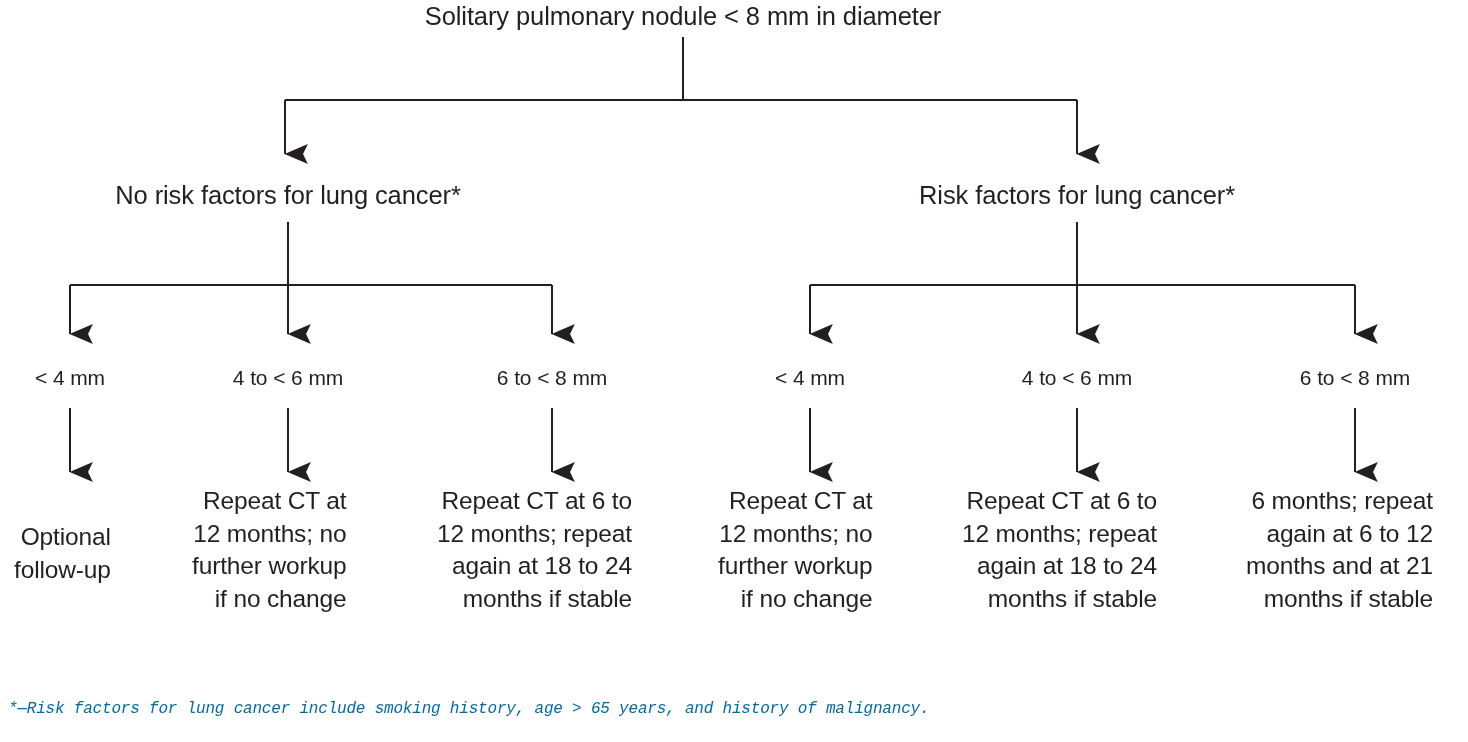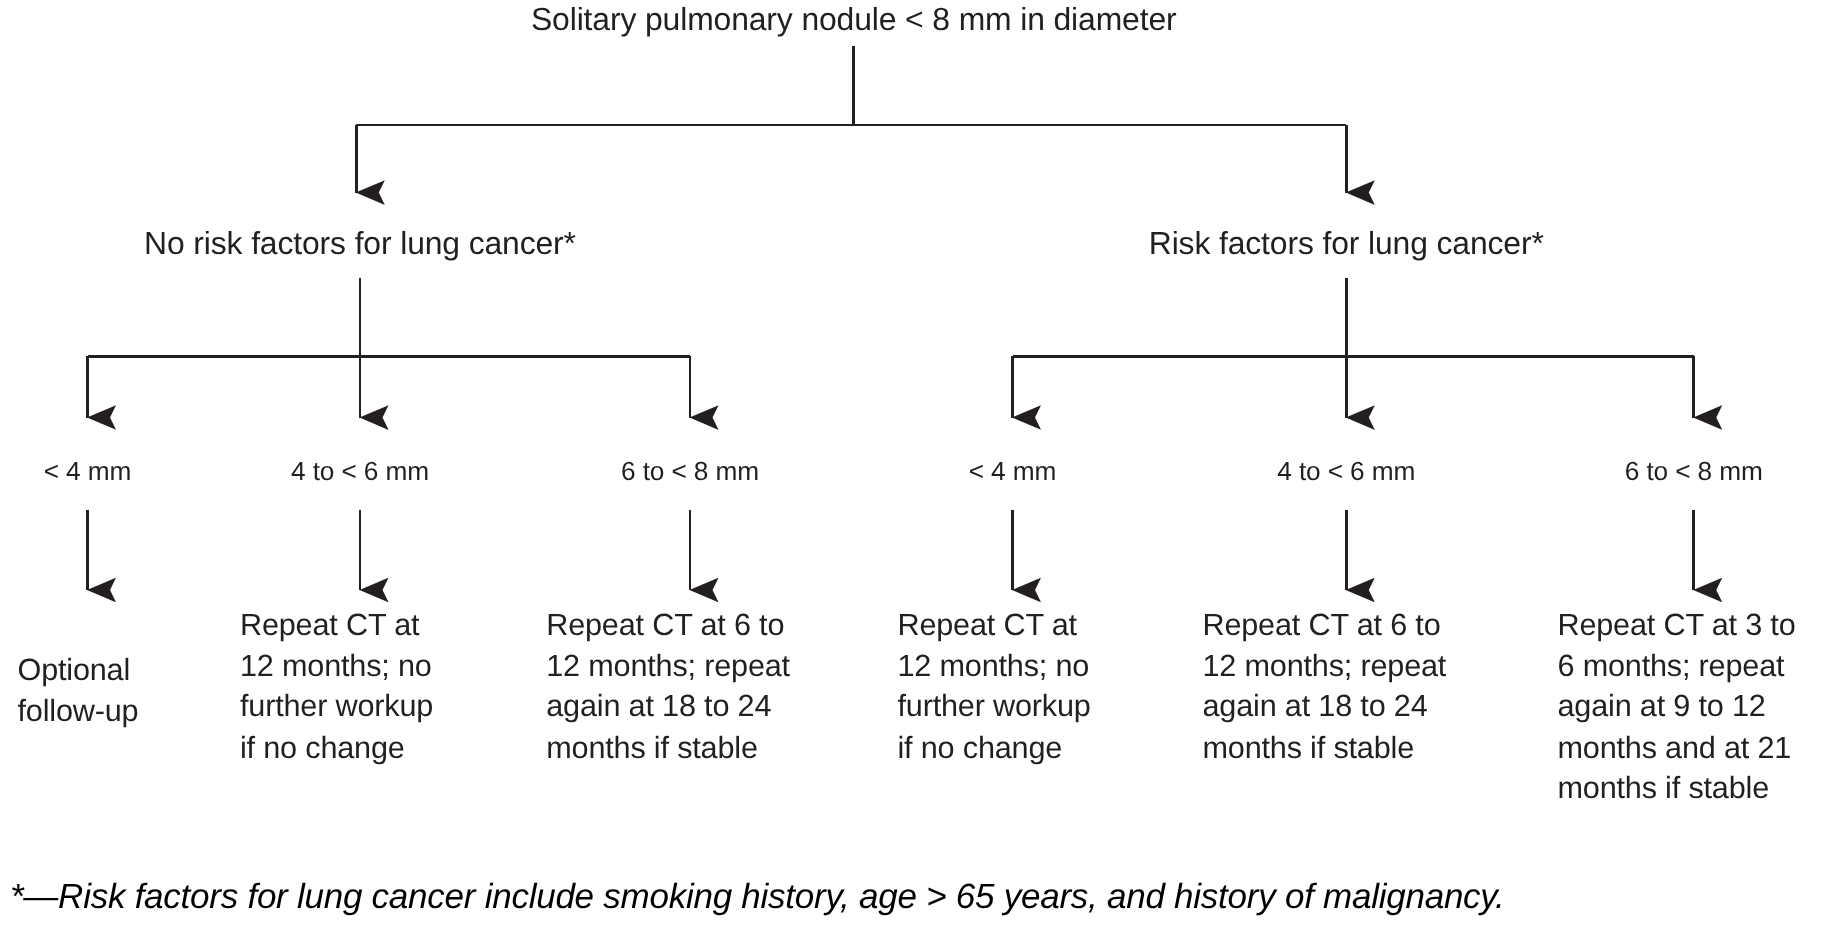--- a/index.html
+++ b/index.html
@@ -51,31 +51,32 @@
     color: #231f20;
     letter-spacing: -0.15px;
   }
   .leaf .ln {
     display: block;
     white-space: nowrap;
   }
   .footnote {
     position: absolute;
     font-style: italic;
-    font-size: 28px;
+    font-size: 16px;
     line-height: 1.2;
-    color: #000000;
+    color: #0369a1;
     white-space: nowrap;
     letter-spacing: -0.2px;
+    font-family: Liberation Mono, monospace;
   }
 </style>
 </head>
 <body style="color: rgb(35, 31, 32);">
 
-<div id="chart" style="background: rgb(255, 255, 255);">
+<div id="chart" style="background: rgb(255, 255, 255); text-align: right;">
 
   <svg id="connectors" viewBox="0 0 1468 742" width="1468" height="742" xmlns="http://www.w3.org/2000/svg">
     <defs>
       <marker id="arrowhead" markerWidth="9" markerHeight="11" refX="4.5" refY="10.4" orient="auto" markerUnits="strokeWidth">
         <path d="M 0 0 L 4.5 10.6 L 9 0 L 4.5 2.2 Z" fill="#231f20"></path>
       </marker>
     </defs>
 
     <g stroke="#231f20" stroke-width="2.2" fill="none" shape-rendering="crispEdges">
 
@@ -141,22 +142,21 @@
       <span class="ln">further workup</span>
       <span class="ln">if no change</span>
     </div>
   <div class="leaf" style="left:962px; top:485px;">
       <span class="ln">Repeat CT at 6 to</span>
       <span class="ln">12 months; repeat</span>
       <span class="ln">again at 18 to 24</span>
       <span class="ln">months if stable</span>
     </div>
   <div class="leaf" style="left:1246px; top:485px;">
-      <span class="ln">Repeat CT at 3 to</span>
       <span class="ln">6 months; repeat</span>
-      <span class="ln">again at 9 to 12</span>
+      <span class="ln">again at 6 to 12</span>
       <span class="ln">months and at 21</span>
       <span class="ln">months if stable</span>
     </div>
 
   <div class="footnote" style="left:8px; top:700px;">*—Risk factors for lung cancer include smoking history, age &gt; 65 years, and history of malignancy.</div>
 
 </div>
 
 </body></html>

